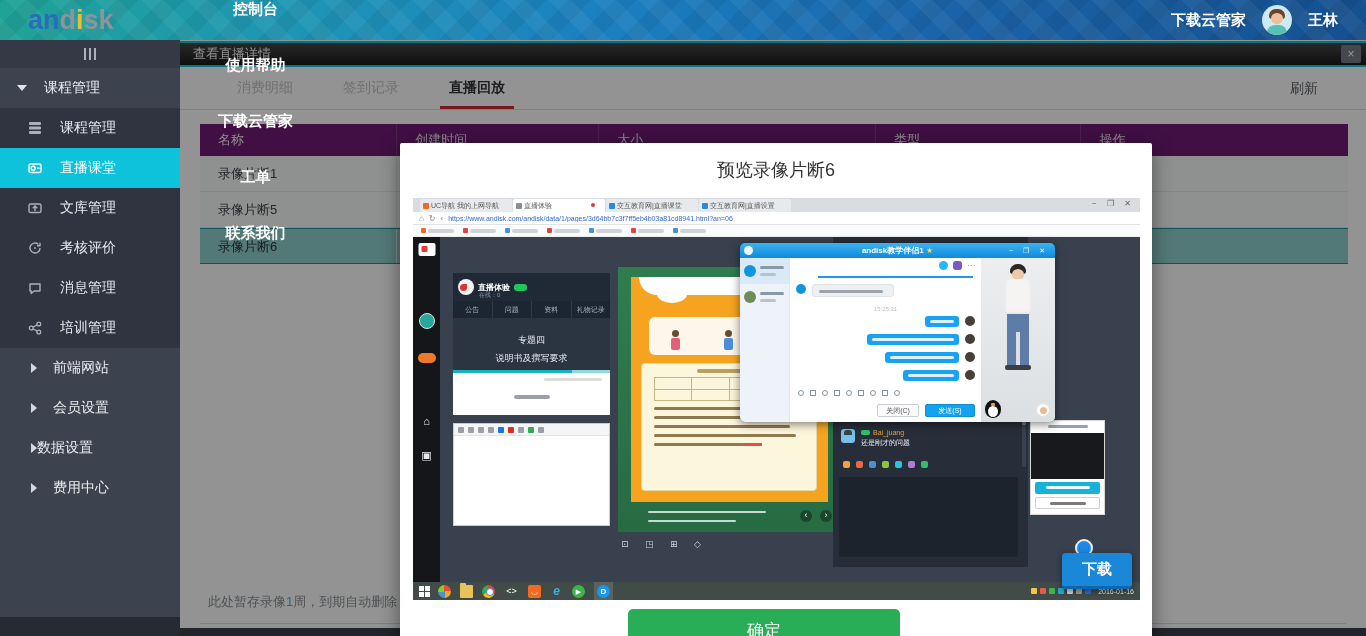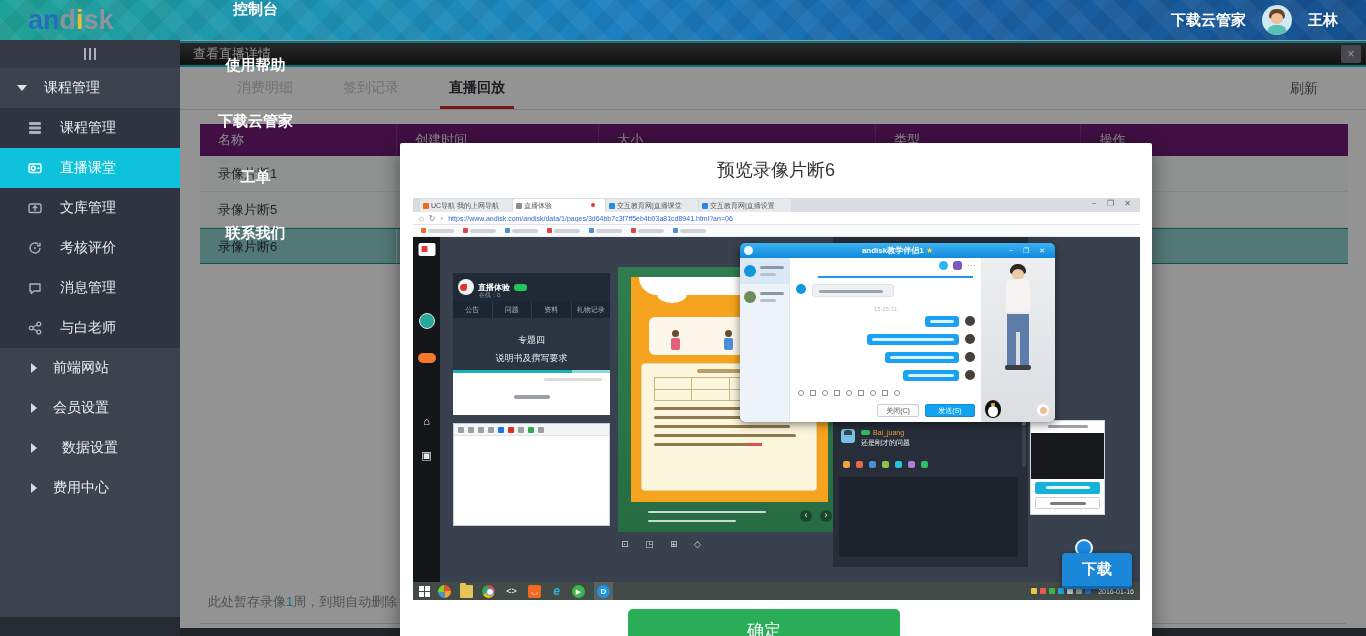--- a/index.html
+++ b/index.html
@@ -337,35 +337,35 @@
     </div>
     <div class="s-item">
       <span class="ic">
         <svg width="14" height="14" viewBox="0 0 14 14" fill="none" stroke="currentColor" stroke-width="1.3">
             <circle cx="3.2" cy="7" r="1.9"></circle>
             <circle cx="10.8" cy="3" r="1.9"></circle>
             <circle cx="10.8" cy="11" r="1.9"></circle>
             <path d="M4.9 6.2l4.2-2.3M4.9 7.8l4.2 2.3"></path>
           </svg>
       </span>
-      <span>与白老师</span>
+      <span>培训管理</span>
     </div>
   </div>
 
   <div class="s-row">
     <span class="caret-right"></span>
     <span style="margin-left:16px">前端网站</span>
   </div>
   <div class="s-row">
     <span class="caret-right"></span>
     <span style="margin-left:16px">会员设置</span>
   </div>
   <div class="s-row">
     <span class="caret-right"></span>
-    <span style="margin-left:25px">数据设置</span>
+    <span style="margin-left:0">数据设置</span>
   </div>
   <div class="s-row">
     <span class="caret-right"></span>
     <span style="margin-left:16px">费用中心</span>
   </div>
 
   <div class="side-bottom"></div>
 </div>
 
 <div class="content">

